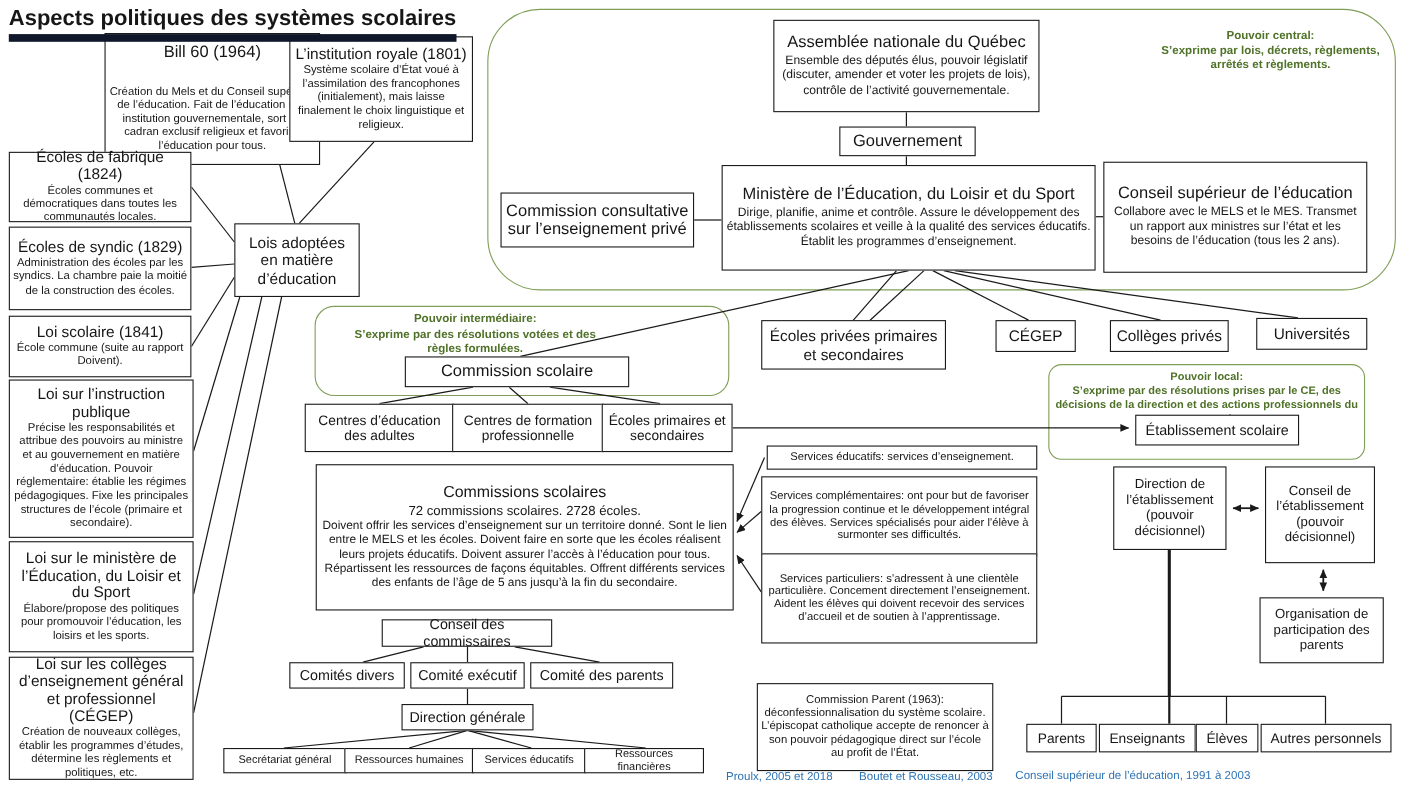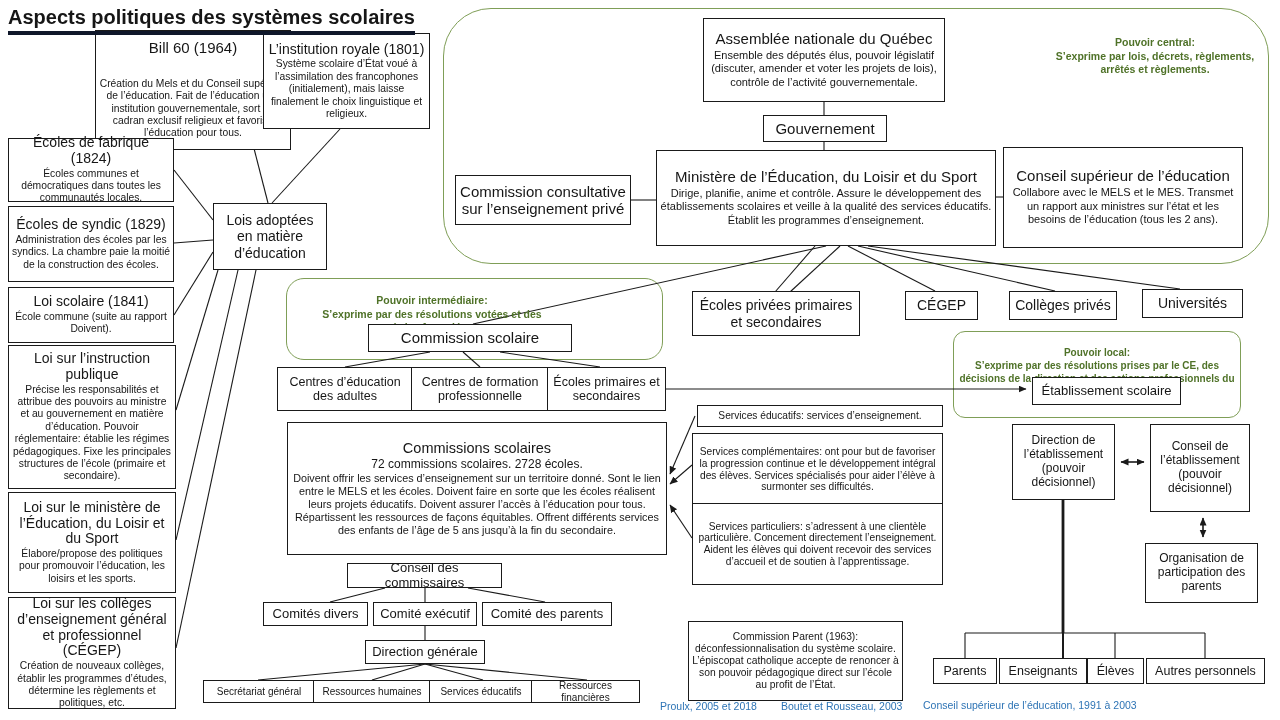--- a/index.html
+++ b/index.html
@@ -3,25 +3,25 @@
 <meta charset="utf-8">
 <style>
   html,body{margin:0;padding:0;}
   body{
     width:1280px;height:720px;position:relative;overflow:hidden;
     background:#ffffff;color:#161616;
     font-family:"Liberation Sans", sans-serif;
   }
   .page-title{
     position:absolute;left:8px;top:6px;font-size:20px;font-weight:600;
-    border-bottom:4px solid #0f172a;padding-bottom:2px;z-index:3;
+    border-bottom:7px solid #0f172a;padding-bottom:2px;z-index:3;
   }
   .gbox{position:absolute;border:1.6px solid #7f9e57;border-radius:46px;box-sizing:border-box;background:transparent;z-index:0;}
   .gtext{position:absolute;color:#4f7228;font-weight:bold;text-align:center;line-height:1.3;z-index:2;}
-  .gtext .gt-title{font-size:10.5px;margin-top:10px;}
+  .gtext .gt-title{font-size:10.5px;}
   .gtext .gt-body{font-size:10.5px;}
   svg.lines{position:absolute;left:0;top:0;z-index:1;}
   .box{
     position:absolute;border:1.5px solid #1a1a1a;background:#ffffff;box-sizing:border-box;
     display:flex;flex-direction:column;justify-content:center;align-items:center;
     text-align:center;padding:2px 3px;z-index:2;line-height:1.12;
   }
   .bt{font-size:14px;line-height:1.12;}
   .bt15{font-size:15px;line-height:1.12;}
   .bb{font-size:10.3px;line-height:1.2;margin-top:1px;}

